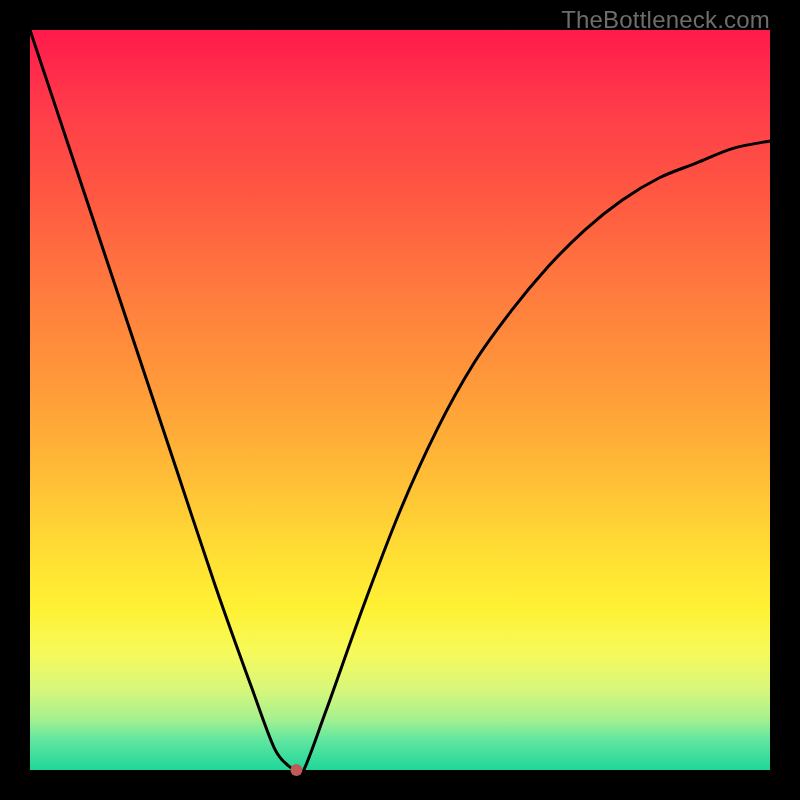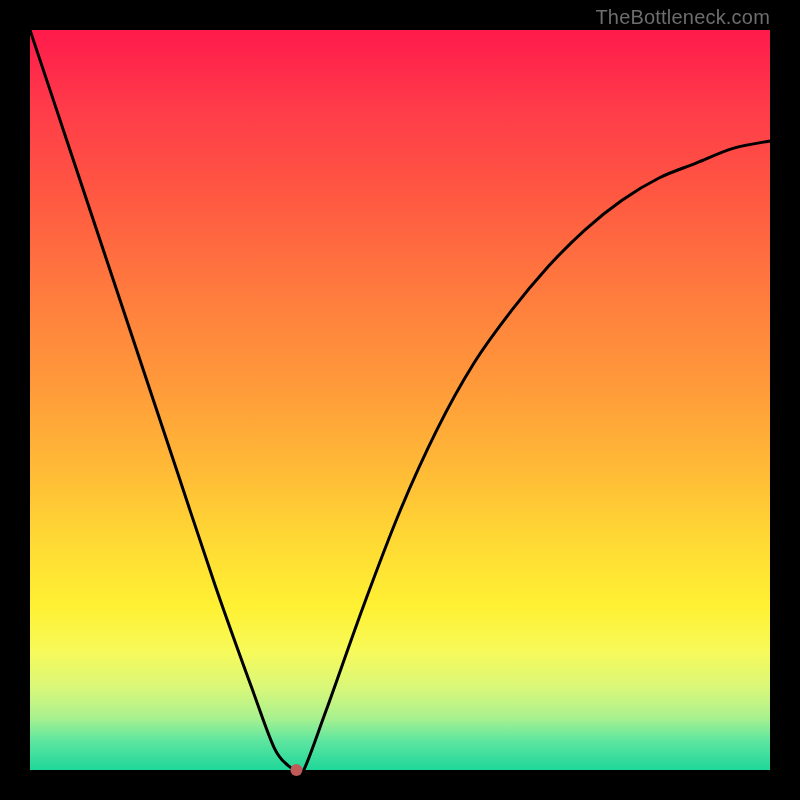--- a/index.html
+++ b/index.html
@@ -39,21 +39,21 @@
       #a8f18f 93%,
       #5fe6a0 96%,
       #1fd79a 100%
     );
   }
   .watermark {
     position: absolute;
     top: 6px;
     right: 30px;
     color: #6d6d6d;
-    font-size: 20px;
+    font-size: 24px;
     font-weight: 500;
     letter-spacing: 0.2px;
     user-select: none;
   }
   svg.curve {
     position: absolute;
     left: 0;
     top: 0;
     width: 740px;
     height: 740px;

